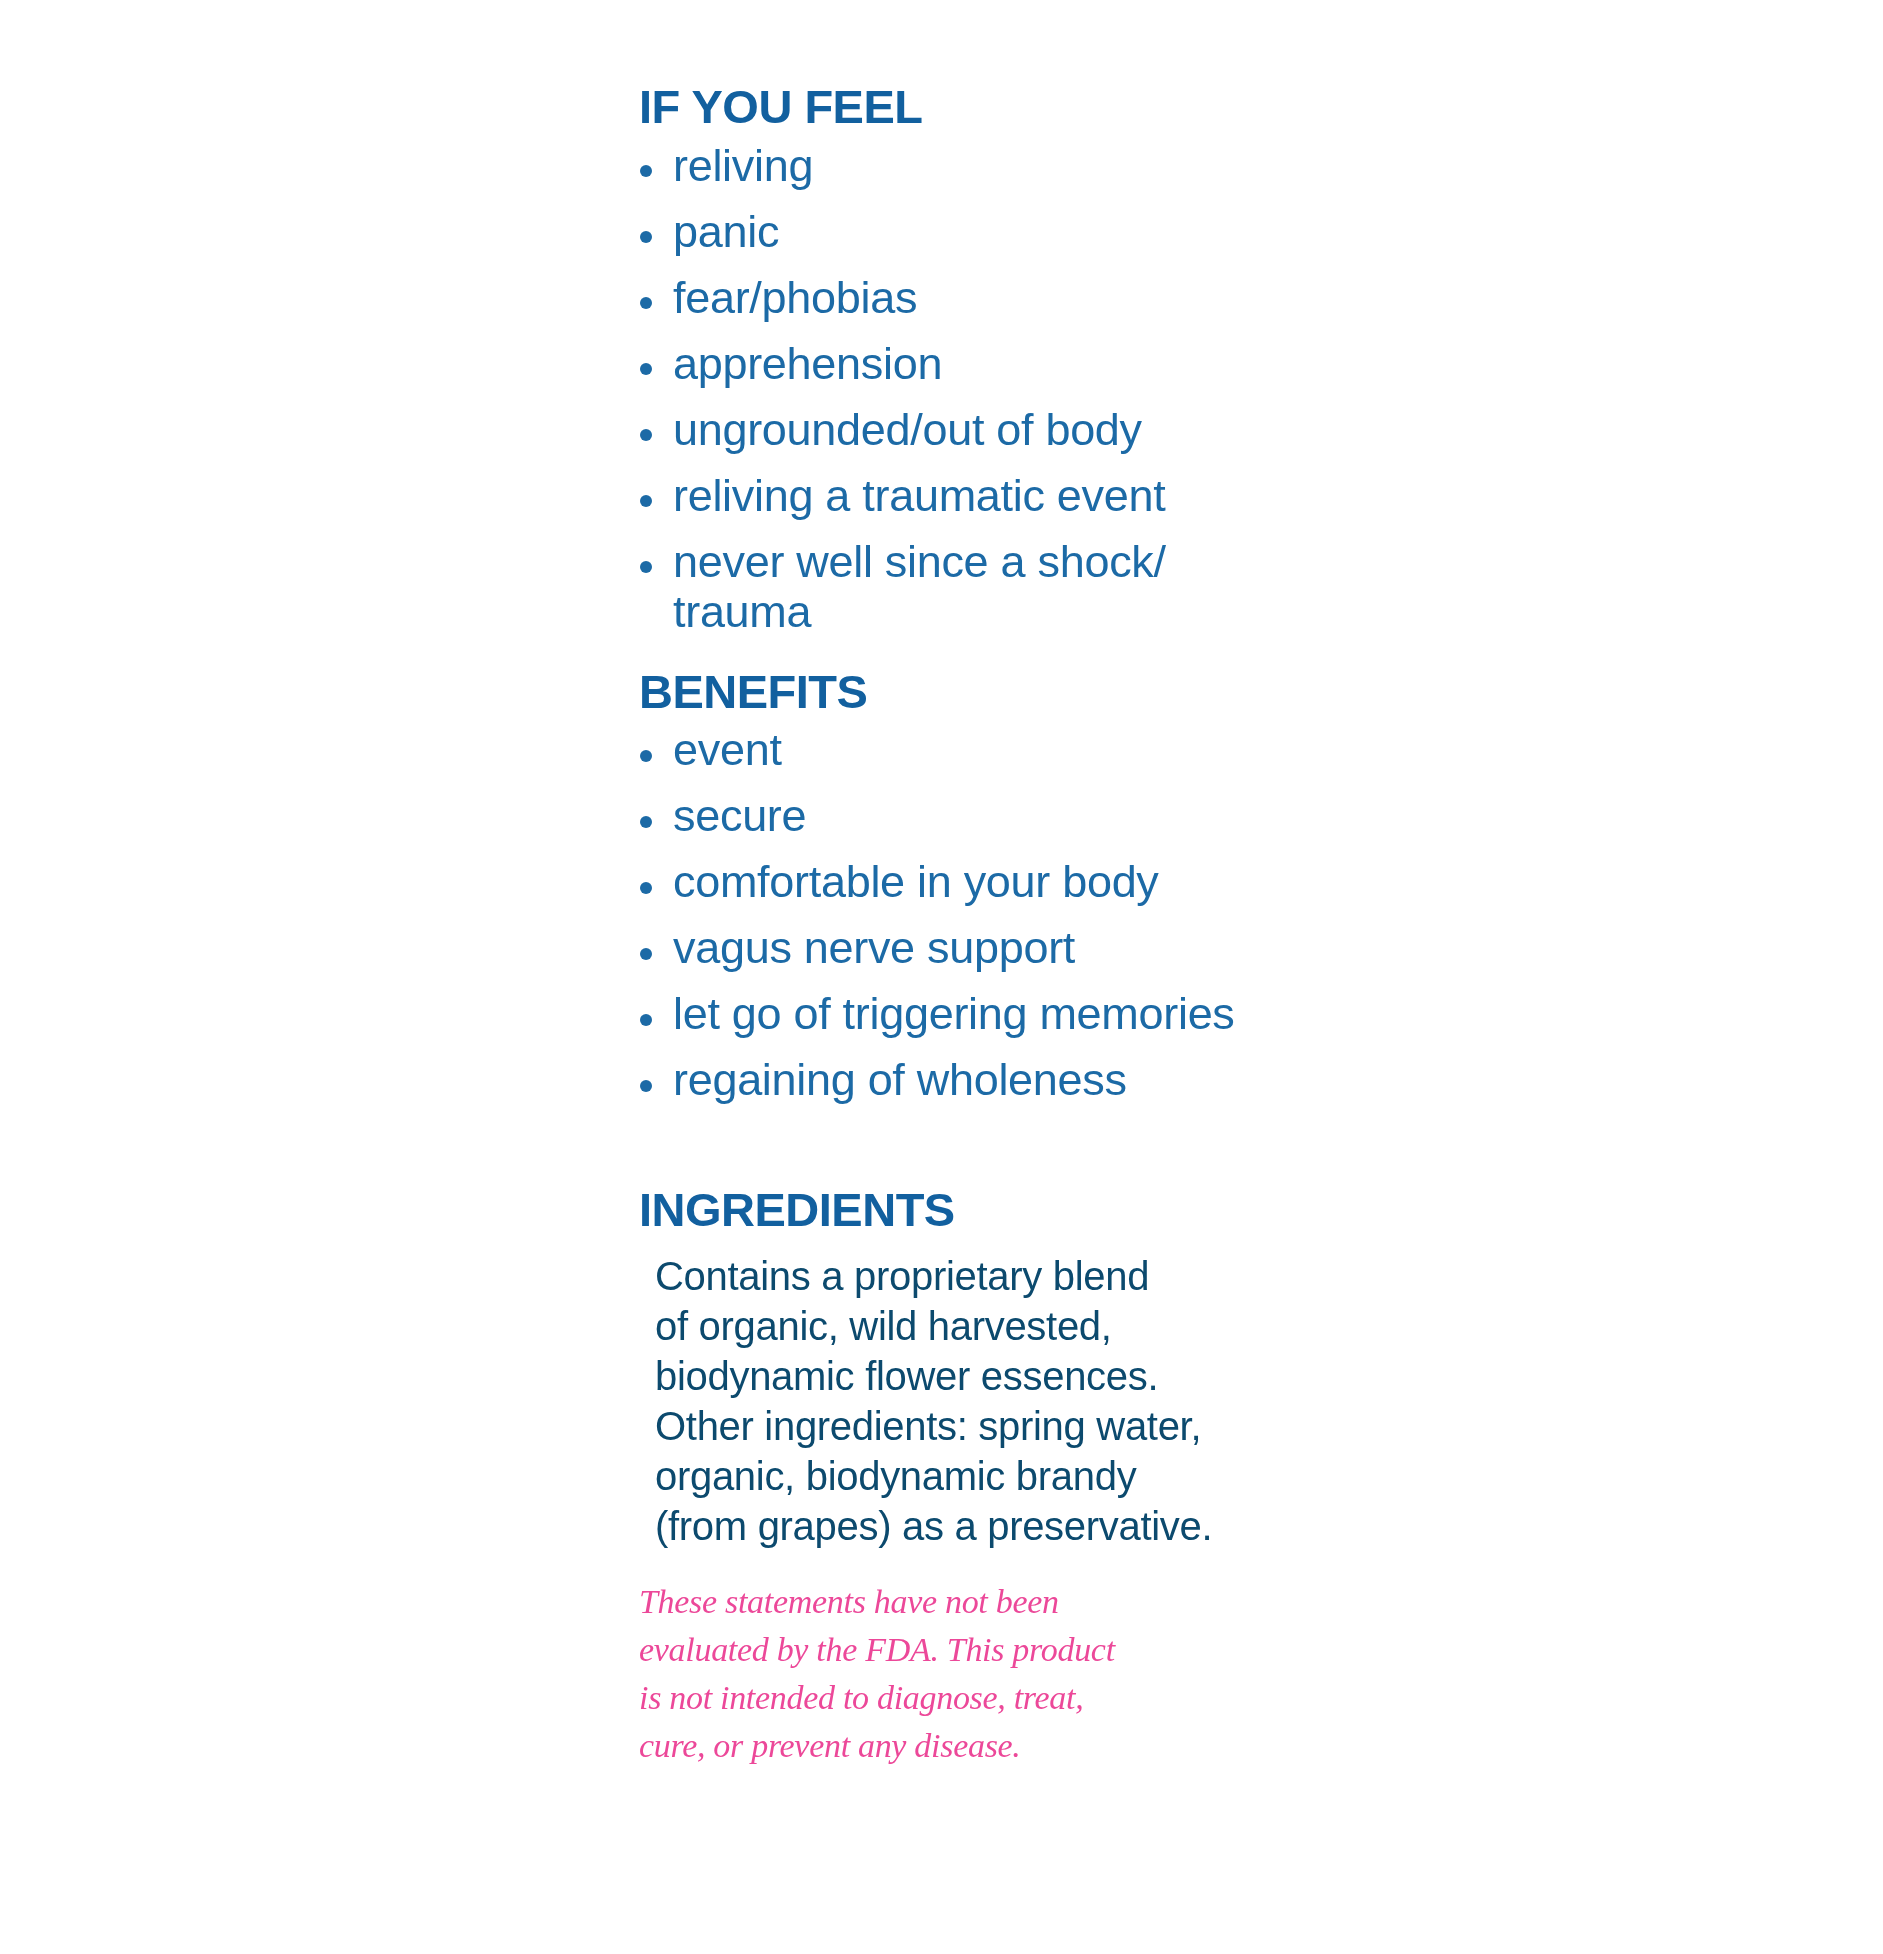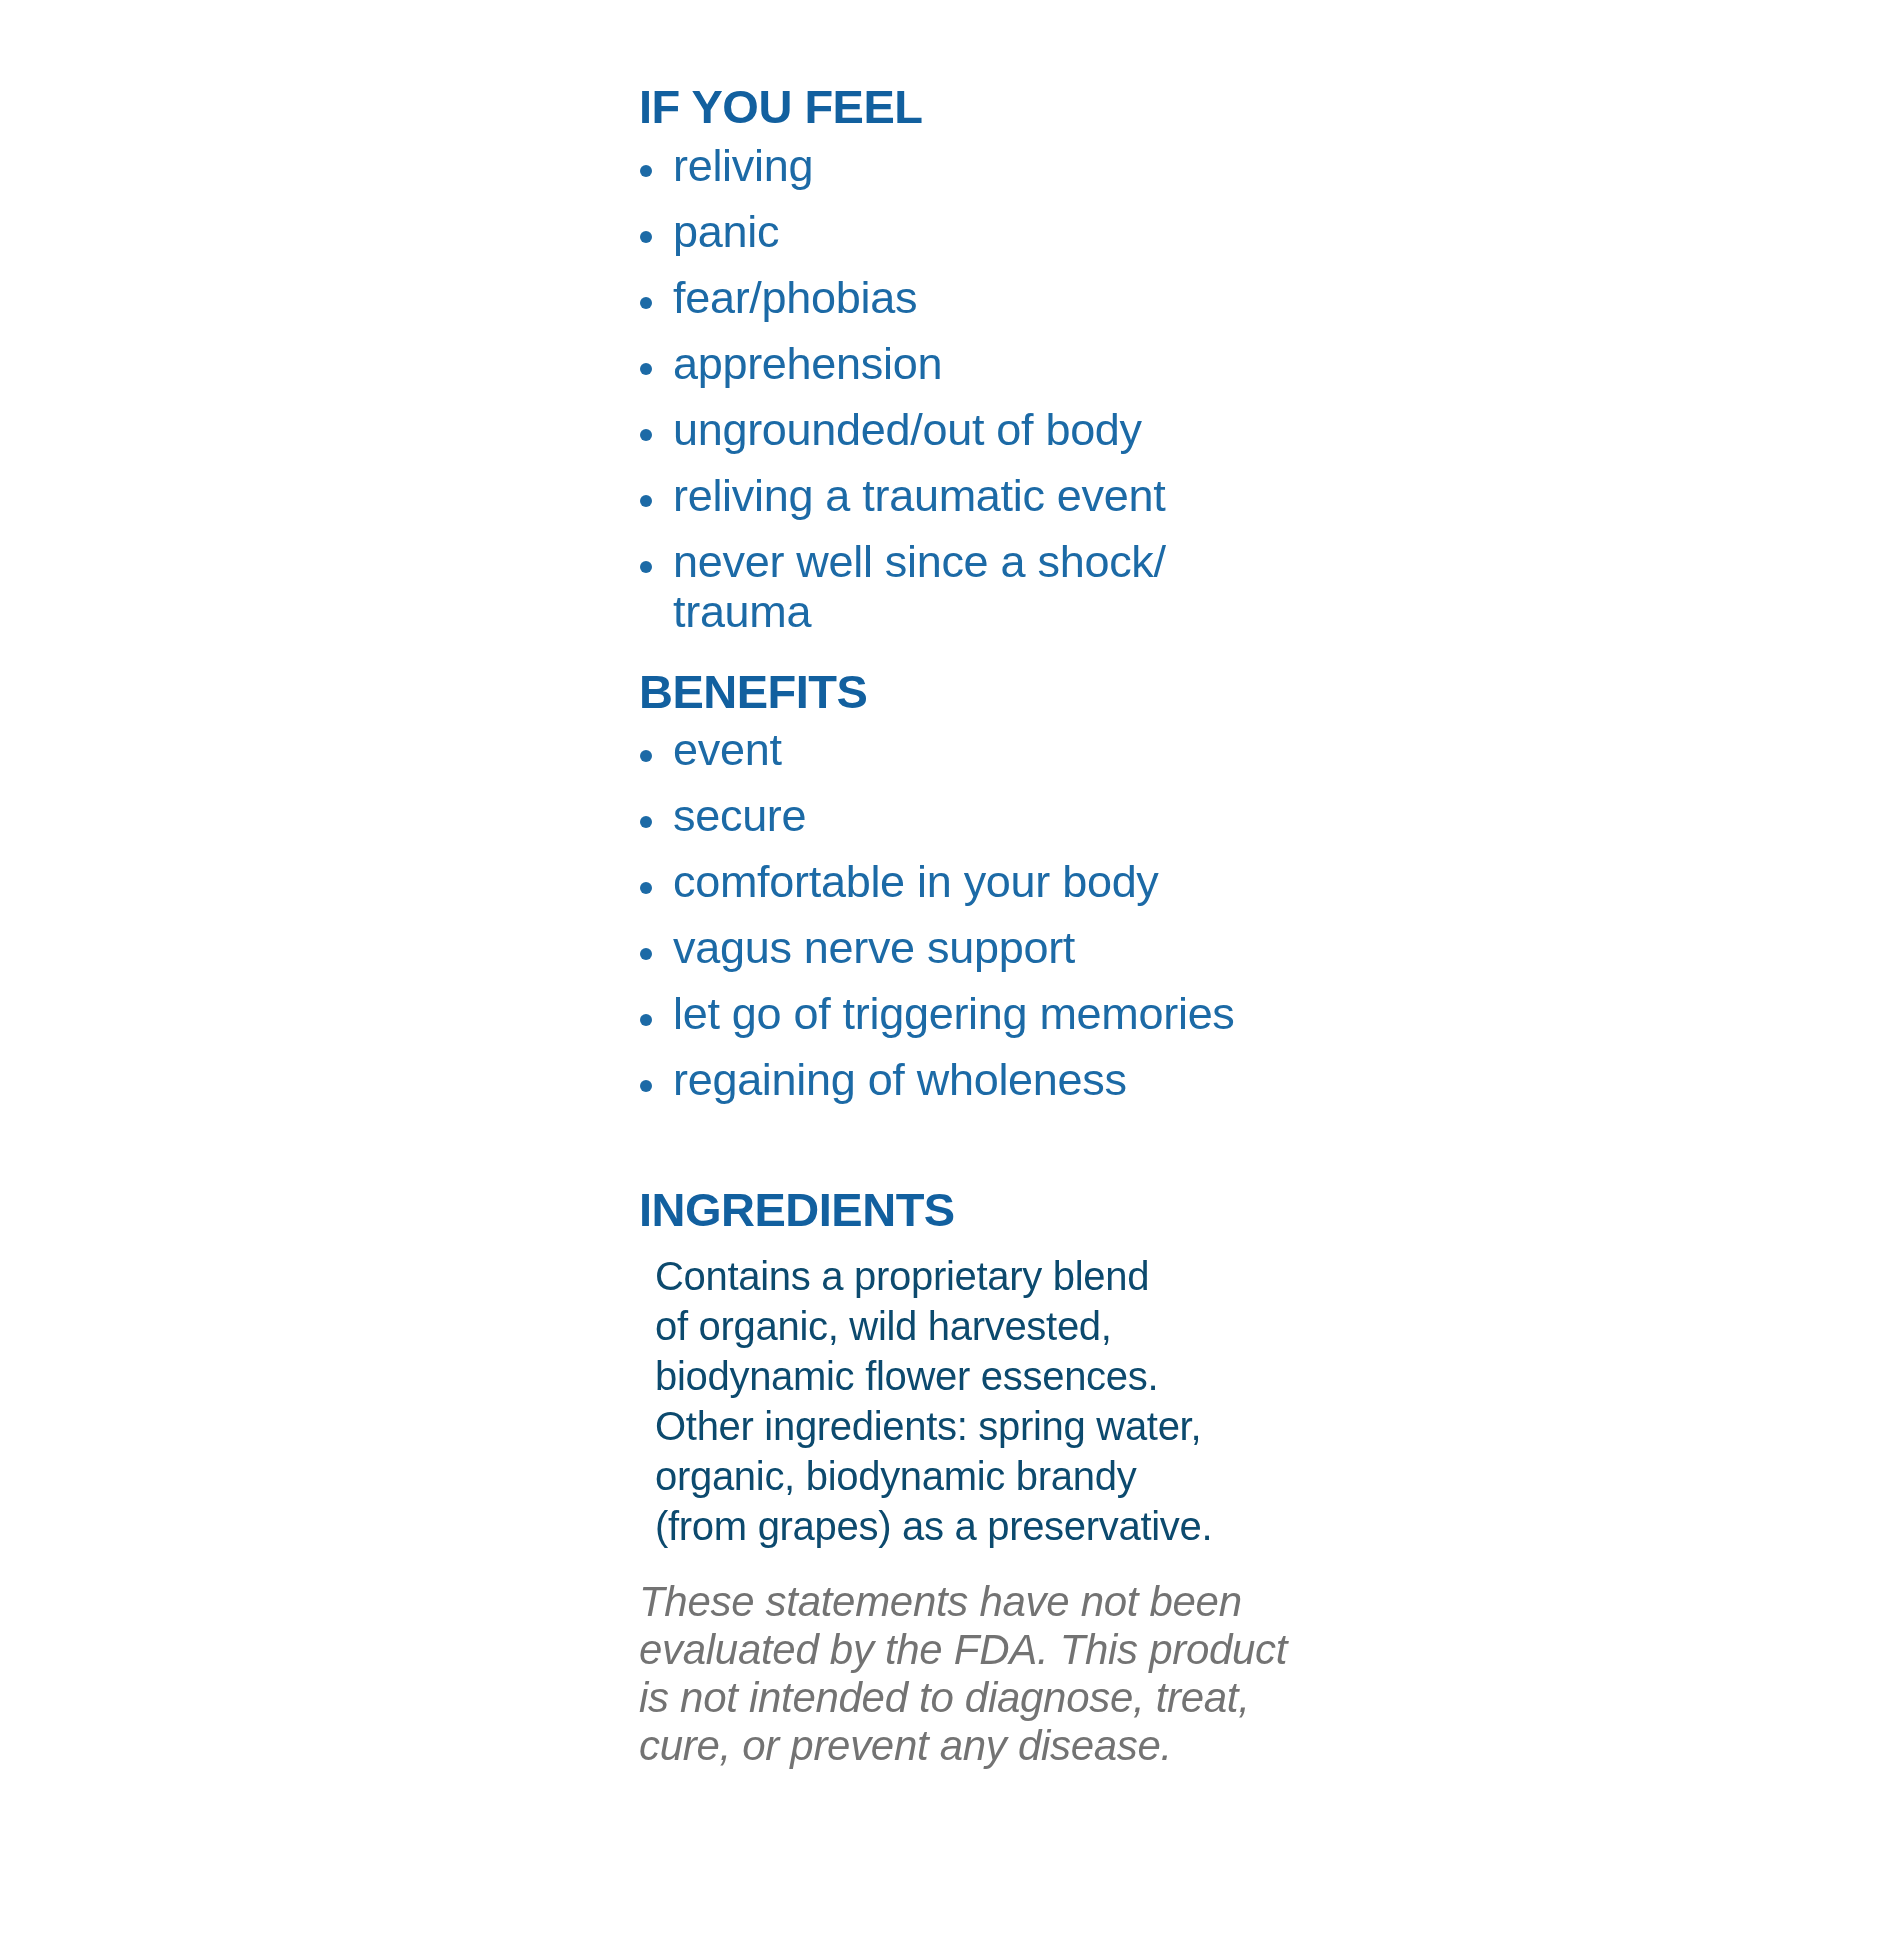--- a/index.html
+++ b/index.html
@@ -59,26 +59,27 @@
   .ingredients-text {
     margin: 16px;
     font-size: 40px;
     line-height: 50px;
     letter-spacing: -0.3px;
     color: #0c4a6e;
     white-space: pre-line;
   }
   .fda-disclaimer {
     margin: 27px 0 0 0;
-    font-size: 42px;
+    font-size: 34px;
     line-height: 48px;
     font-style: italic;
     letter-spacing: -0.3px;
-    color: #737373;
+    color: #ec4899;
     white-space: pre-line;
+    font-family: Liberation Serif, serif;
   }
 </style>
 </head>
 <body>
 
 <div class="page">
   <div class="content">
 
     <section>
       <h2 class="label-heading">IF YOU FEEL</h2>

